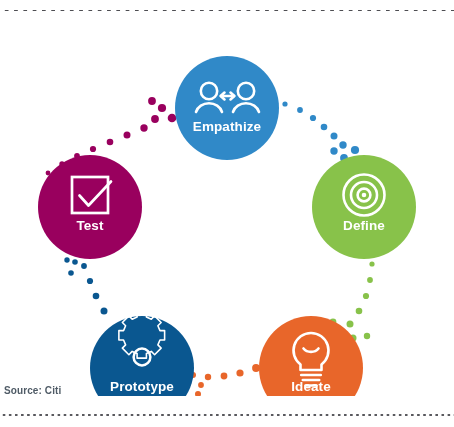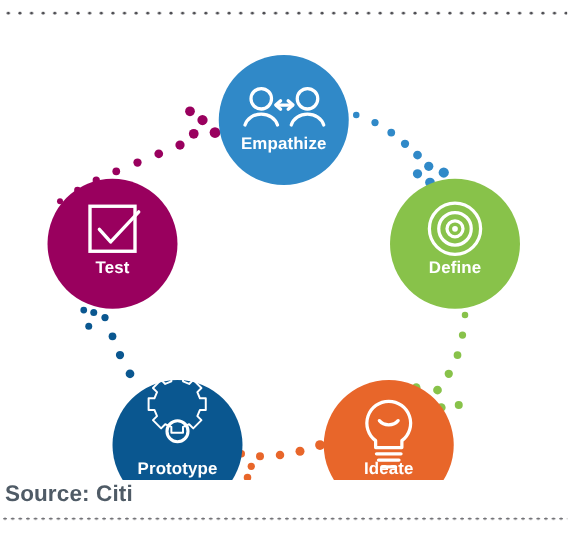--- a/index.html
+++ b/index.html
@@ -34,21 +34,21 @@
   }
   #rule-bottom {
     top: 413px;
     height: 4px;
     background-image: radial-gradient(#57575c 1.15px, rgba(0,0,0,0) 1.35px);
     background-size: 6.1px 4px;
     background-position: 1px center;
   }
   #diagram {
     position: absolute;
-    top: 18px;
+    top: 30px;
     left: 0;
     width: 454px;
     height: 366px;
   }
   #diagram svg {
     display: block;
     width: 454px;
     height: 366px;
   }
   .node-label {
@@ -56,21 +56,21 @@
     font-weight: bold;
     fill: #ffffff;
     text-anchor: middle;
     font-size: 13.5px;
     letter-spacing: 0.1px;
   }
   #source-caption {
     position: absolute;
     left: 4px;
     top: 385px;
-    font-size: 18px;
+    font-size: 10px;
     font-weight: bold;
     color: #4f5b66;
     letter-spacing: 0.1px;
     white-space: nowrap;
   }
 </style>
 </head>
 <body>
 
 <div id="figure">

